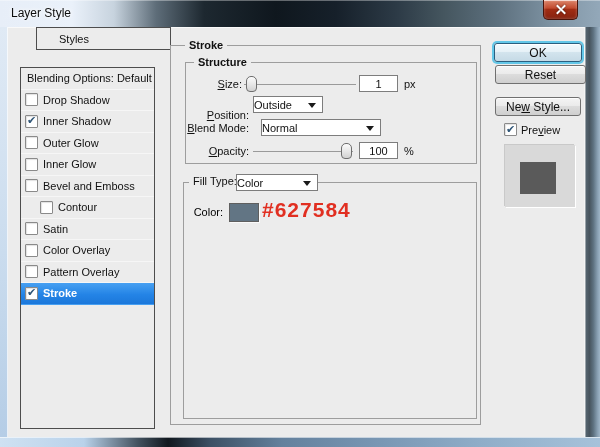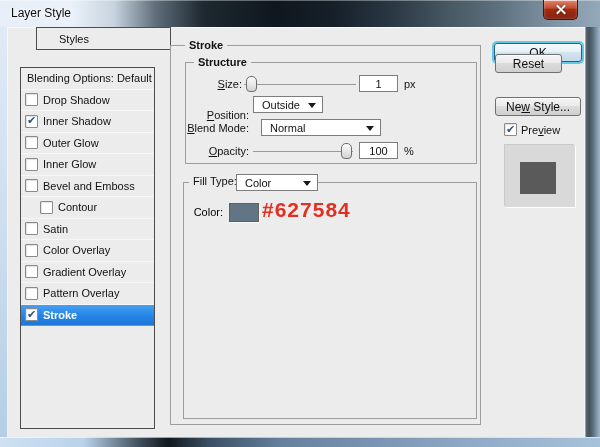--- a/index.html
+++ b/index.html
@@ -87,21 +87,21 @@
     background:linear-gradient(180deg,#fbfbfb 0%,#e8e8e8 50%,#d2d2d2 100%);
     border:1px solid #6e6e6e;border-radius:5px 5px 4px 4px;cursor:pointer;
   }
   .numfield{
     position:absolute;width:39px;height:17px;border:1px solid #7d7d7d;background:#fff;
     font-family:"Liberation Sans",sans-serif;font-size:11px;text-align:center;padding:0;color:#111;
   }
   .unit{position:absolute;top:3px;font-size:11px;color:#111;}
   .dropdown{
     position:absolute;height:17px;border:1px solid #7d7d7d;background:#fff;
-    font-size:11px;color:#111;display:flex;align-items:center;padding-left:8px;cursor:pointer;
+    font-size:11px;color:#111;display:flex;align-items:center;padding-left:0;cursor:pointer;
   }
   .dd-arrow{
     position:absolute;right:6px;top:50%;margin-top:-2px;width:0;height:0;
     border-left:4px solid transparent;border-right:4px solid transparent;border-top:5px solid #1a1a1a;
   }
   .swatch{
     position:absolute;width:30px;height:19px;border:1px solid #5f5f5f;
     box-shadow:1px 1px 0 #fafafa;cursor:pointer;
   }
   .annotation{
@@ -113,21 +113,21 @@
     background:linear-gradient(180deg,#f4f4f4 0%,#ebebeb 45%,#dddddd 46%,#cfcfcf 100%);
     font-size:12px;color:#111;display:flex;align-items:center;justify-content:center;cursor:pointer;
     box-shadow:inset 0 1px 0 rgba(255,255,255,.8);
   }
   .btn .u{text-decoration:underline;}
   .btn-ok{
     left:486px;top:16px;width:88px;
     border-color:#2b5f7f;box-shadow:0 0 0 2px #63c7e8,inset 0 1px 0 #fff;
     background:linear-gradient(180deg,#f3fafd 0%,#e6f1f7 45%,#d4e5ee 46%,#c5dae6 100%);
   }
-  .btn-reset{left:487px;top:27px;width:67px;}
+  .btn-reset{left:487px;top:38px;width:91px;}
   .btn-new{left:487px;top:70px;width:86px;}
   .preview-wrap{
     position:absolute;left:496px;top:96px;display:flex;align-items:center;gap:4px;
     font-size:11px;color:#111;cursor:pointer;
   }
   .preview-wrap .u{text-decoration:underline;}
   .thumb-box{
     position:absolute;left:497px;top:118px;width:70px;height:62px;
     box-shadow:1px 1px 0 #ffffff,-1px -1px 0 #c9c9c9;
   }
@@ -182,24 +182,20 @@
     <span class="checkbox"></span>
     <span class="row-label">Contour</span>
   </div>
         <div class="style-row">
     <span class="checkbox"></span>
     <span class="row-label">Satin</span>
   </div>
         <div class="style-row">
     <span class="checkbox"></span>
     <span class="row-label">Color Overlay</span>
-  </div>
-        <div class="style-row">
-    <span class="checkbox"></span>
-    <span class="row-label">Gradient Overlay</span>
   </div>
         <div class="style-row">
     <span class="checkbox"></span>
     <span class="row-label">Pattern Overlay</span>
   </div>
         <div class="style-row selected">
     <span class="checkbox">
             <span class="check-glyph">✔</span>
           </span>
     <span class="row-label">Stroke</span>

